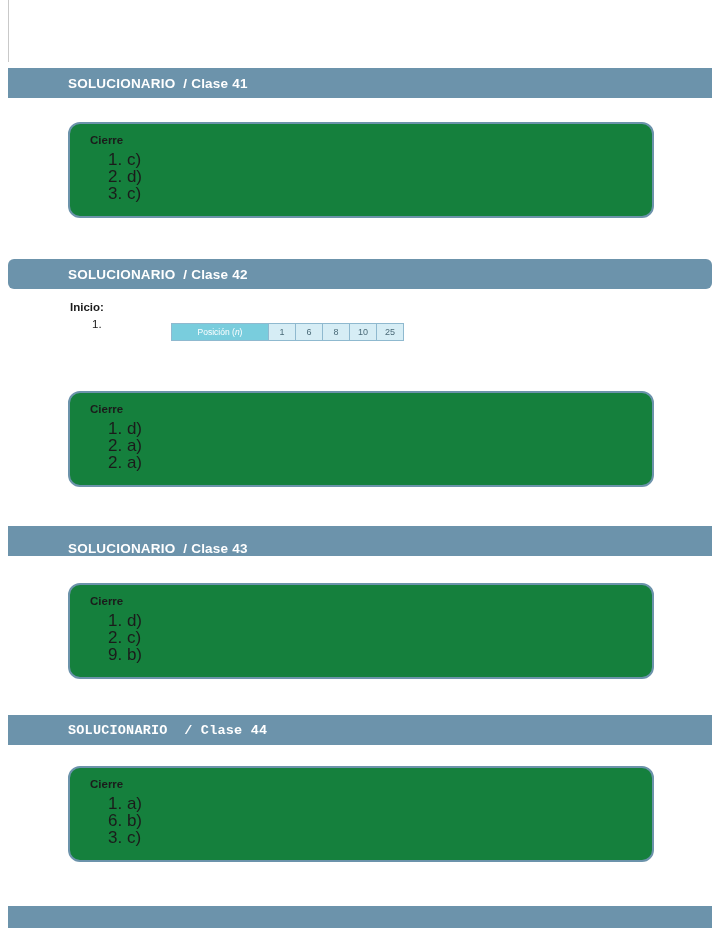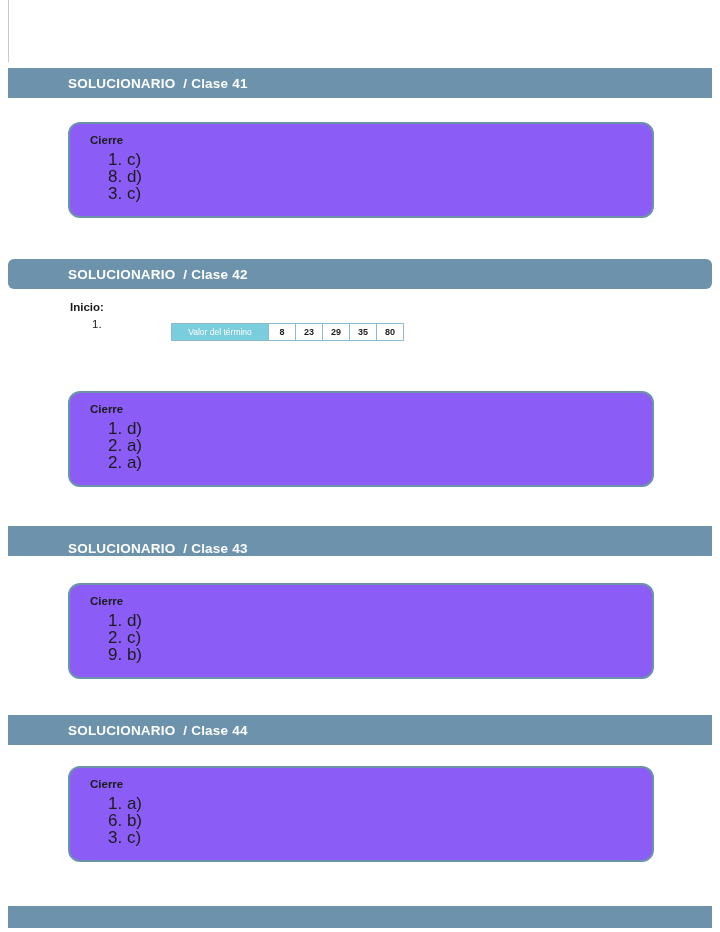--- a/index.html
+++ b/index.html
@@ -58,21 +58,21 @@
     height: 22px;
     background: #6c93ab;
   }
   .card {
     position: absolute;
     left: 68px;
     width: 586px;
     border: 2.5px solid #6c93ab;
     border-radius: 12px;
     box-sizing: border-box;
-    background: #8b5cf6;
+    background: #15803d;
   }
   .card-title {
     position: absolute;
     left: 20px;
     top: 10px;
     font-size: 11.5px;
     font-weight: bold;
     color: #1b1b1b;
   }
   .card-list {
@@ -145,41 +145,41 @@
   <div class="top-left-rule"></div>
 
   <div class="band" style="top:68px;">
     <div class="band-text"><span>SOLUCIONARIO</span><span>  / </span><span class="band-strong">Clase 41</span></div>
   </div>
 
   <div class="card" style="top:122px; height:96px;">
     <div class="card-title">Cierre</div>
     <div class="card-list">
       <div>1. c)</div>
-      <div>8. d)</div>
+      <div>2. d)</div>
       <div>3. c)</div>
     </div>
   </div>
 
   <div class="band" style="top:259px;border-radius:6px;">
     <div class="band-text"><span>SOLUCIONARIO</span><span>  / </span><span class="band-strong">Clase 42</span></div>
   </div>
 
   <div class="inicio-label" style="top:301px;">Inicio:</div>
   <div class="inicio-num" style="top:318px;">1.</div>
 
   <table class="seq-table" style="left:171px; top:323px;">
     <tbody>
-    <tr class="row-val">
-      <td class="hdr-label">Valor del término</td>
+        <tr class="row-pos">
+      <td class="hdr-label">Posición (<span class="ital">n</span>)</td>
+      <td class="cell">1</td>
+      <td class="cell">6</td>
       <td class="cell">8</td>
-      <td class="cell">23</td>
-      <td class="cell">29</td>
-      <td class="cell wide">35</td>
-      <td class="cell wide">80</td>
+      <td class="cell wide">10</td>
+      <td class="cell wide">25</td>
     </tr>
   </tbody>
     </table>
 
   <div class="card" style="top:391px; height:96px;">
     <div class="card-title">Cierre</div>
     <div class="card-list">
       <div>1. d)</div>
       <div>2. a)</div>
       <div>2. a)</div>
@@ -192,21 +192,21 @@
 
   <div class="card" style="top:583px; height:96px;">
     <div class="card-title">Cierre</div>
     <div class="card-list">
       <div>1. d)</div>
       <div>2. c)</div>
       <div>9. b)</div>
     </div>
   </div>
 
-  <div class="band" style="top:715px;">
+  <div class="band" style="top:715px;font-family:Liberation Mono, monospace;">
     <div class="band-text"><span>SOLUCIONARIO</span><span>  / </span><span class="band-strong">Clase 44</span></div>
   </div>
 
   <div class="card" style="top:766px; height:96px;">
     <div class="card-title">Cierre</div>
     <div class="card-list">
       <div>1. a)</div>
       <div>6. b)</div>
       <div>3. c)</div>
     </div>

